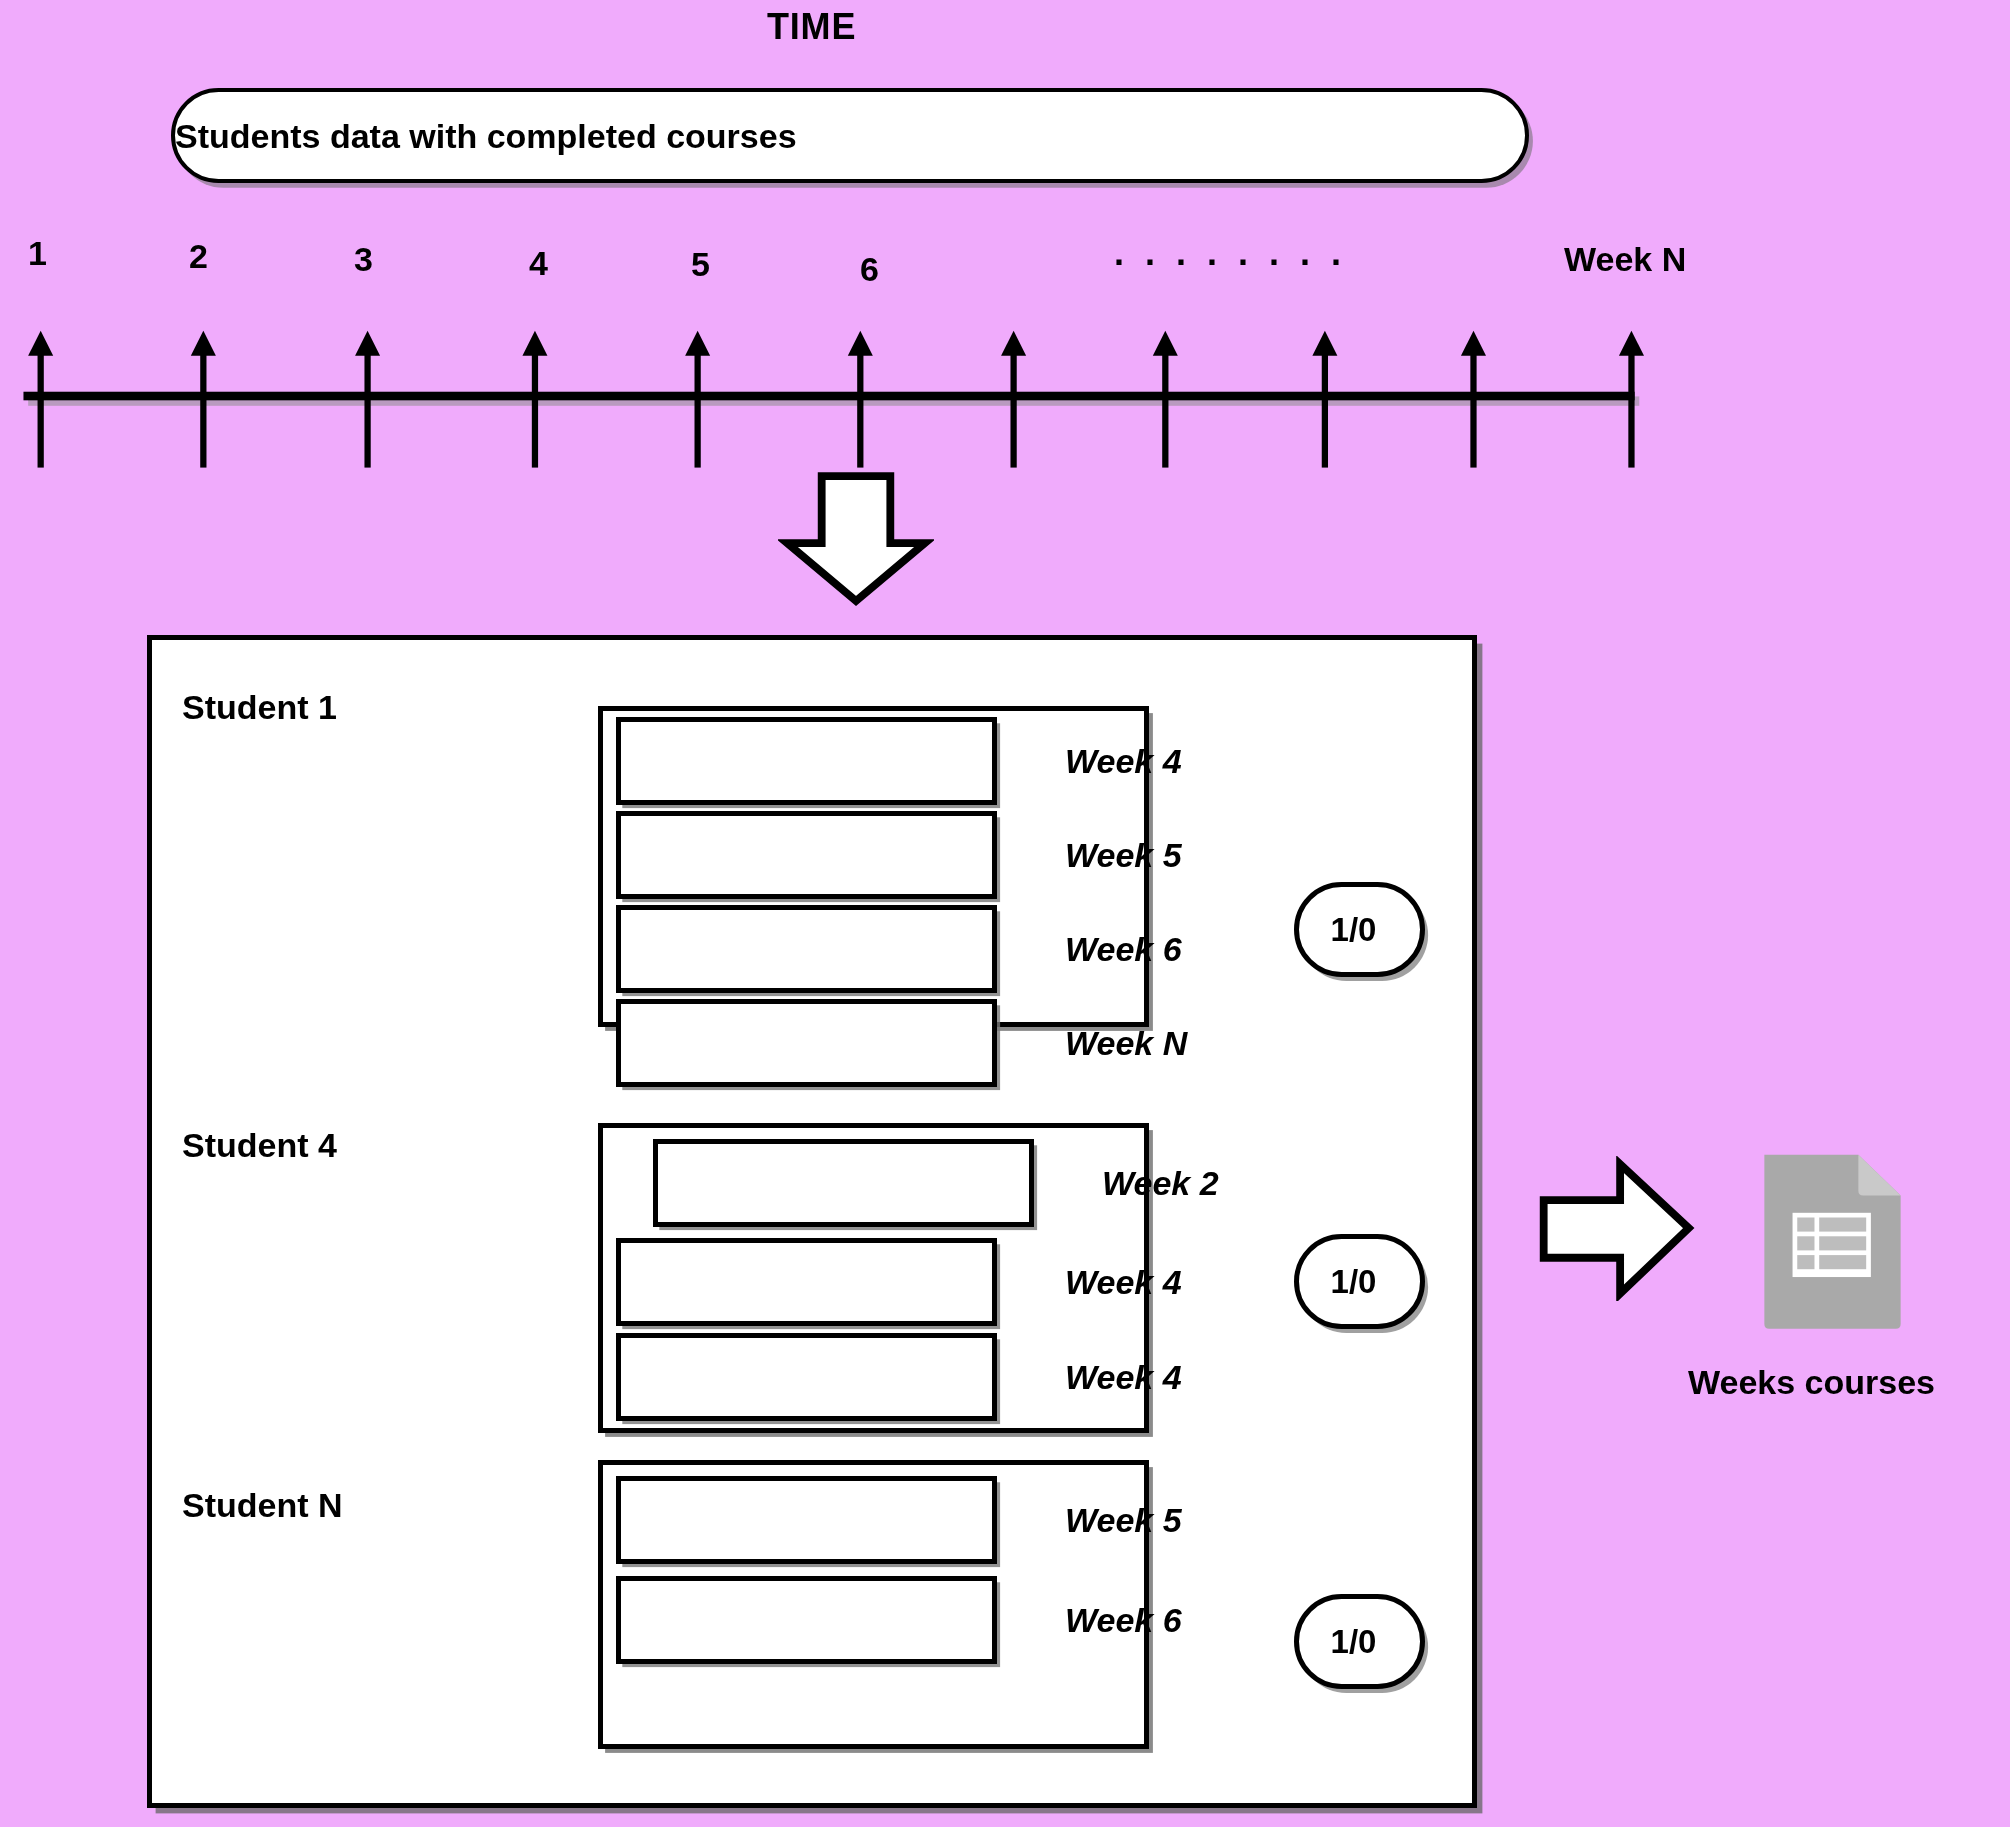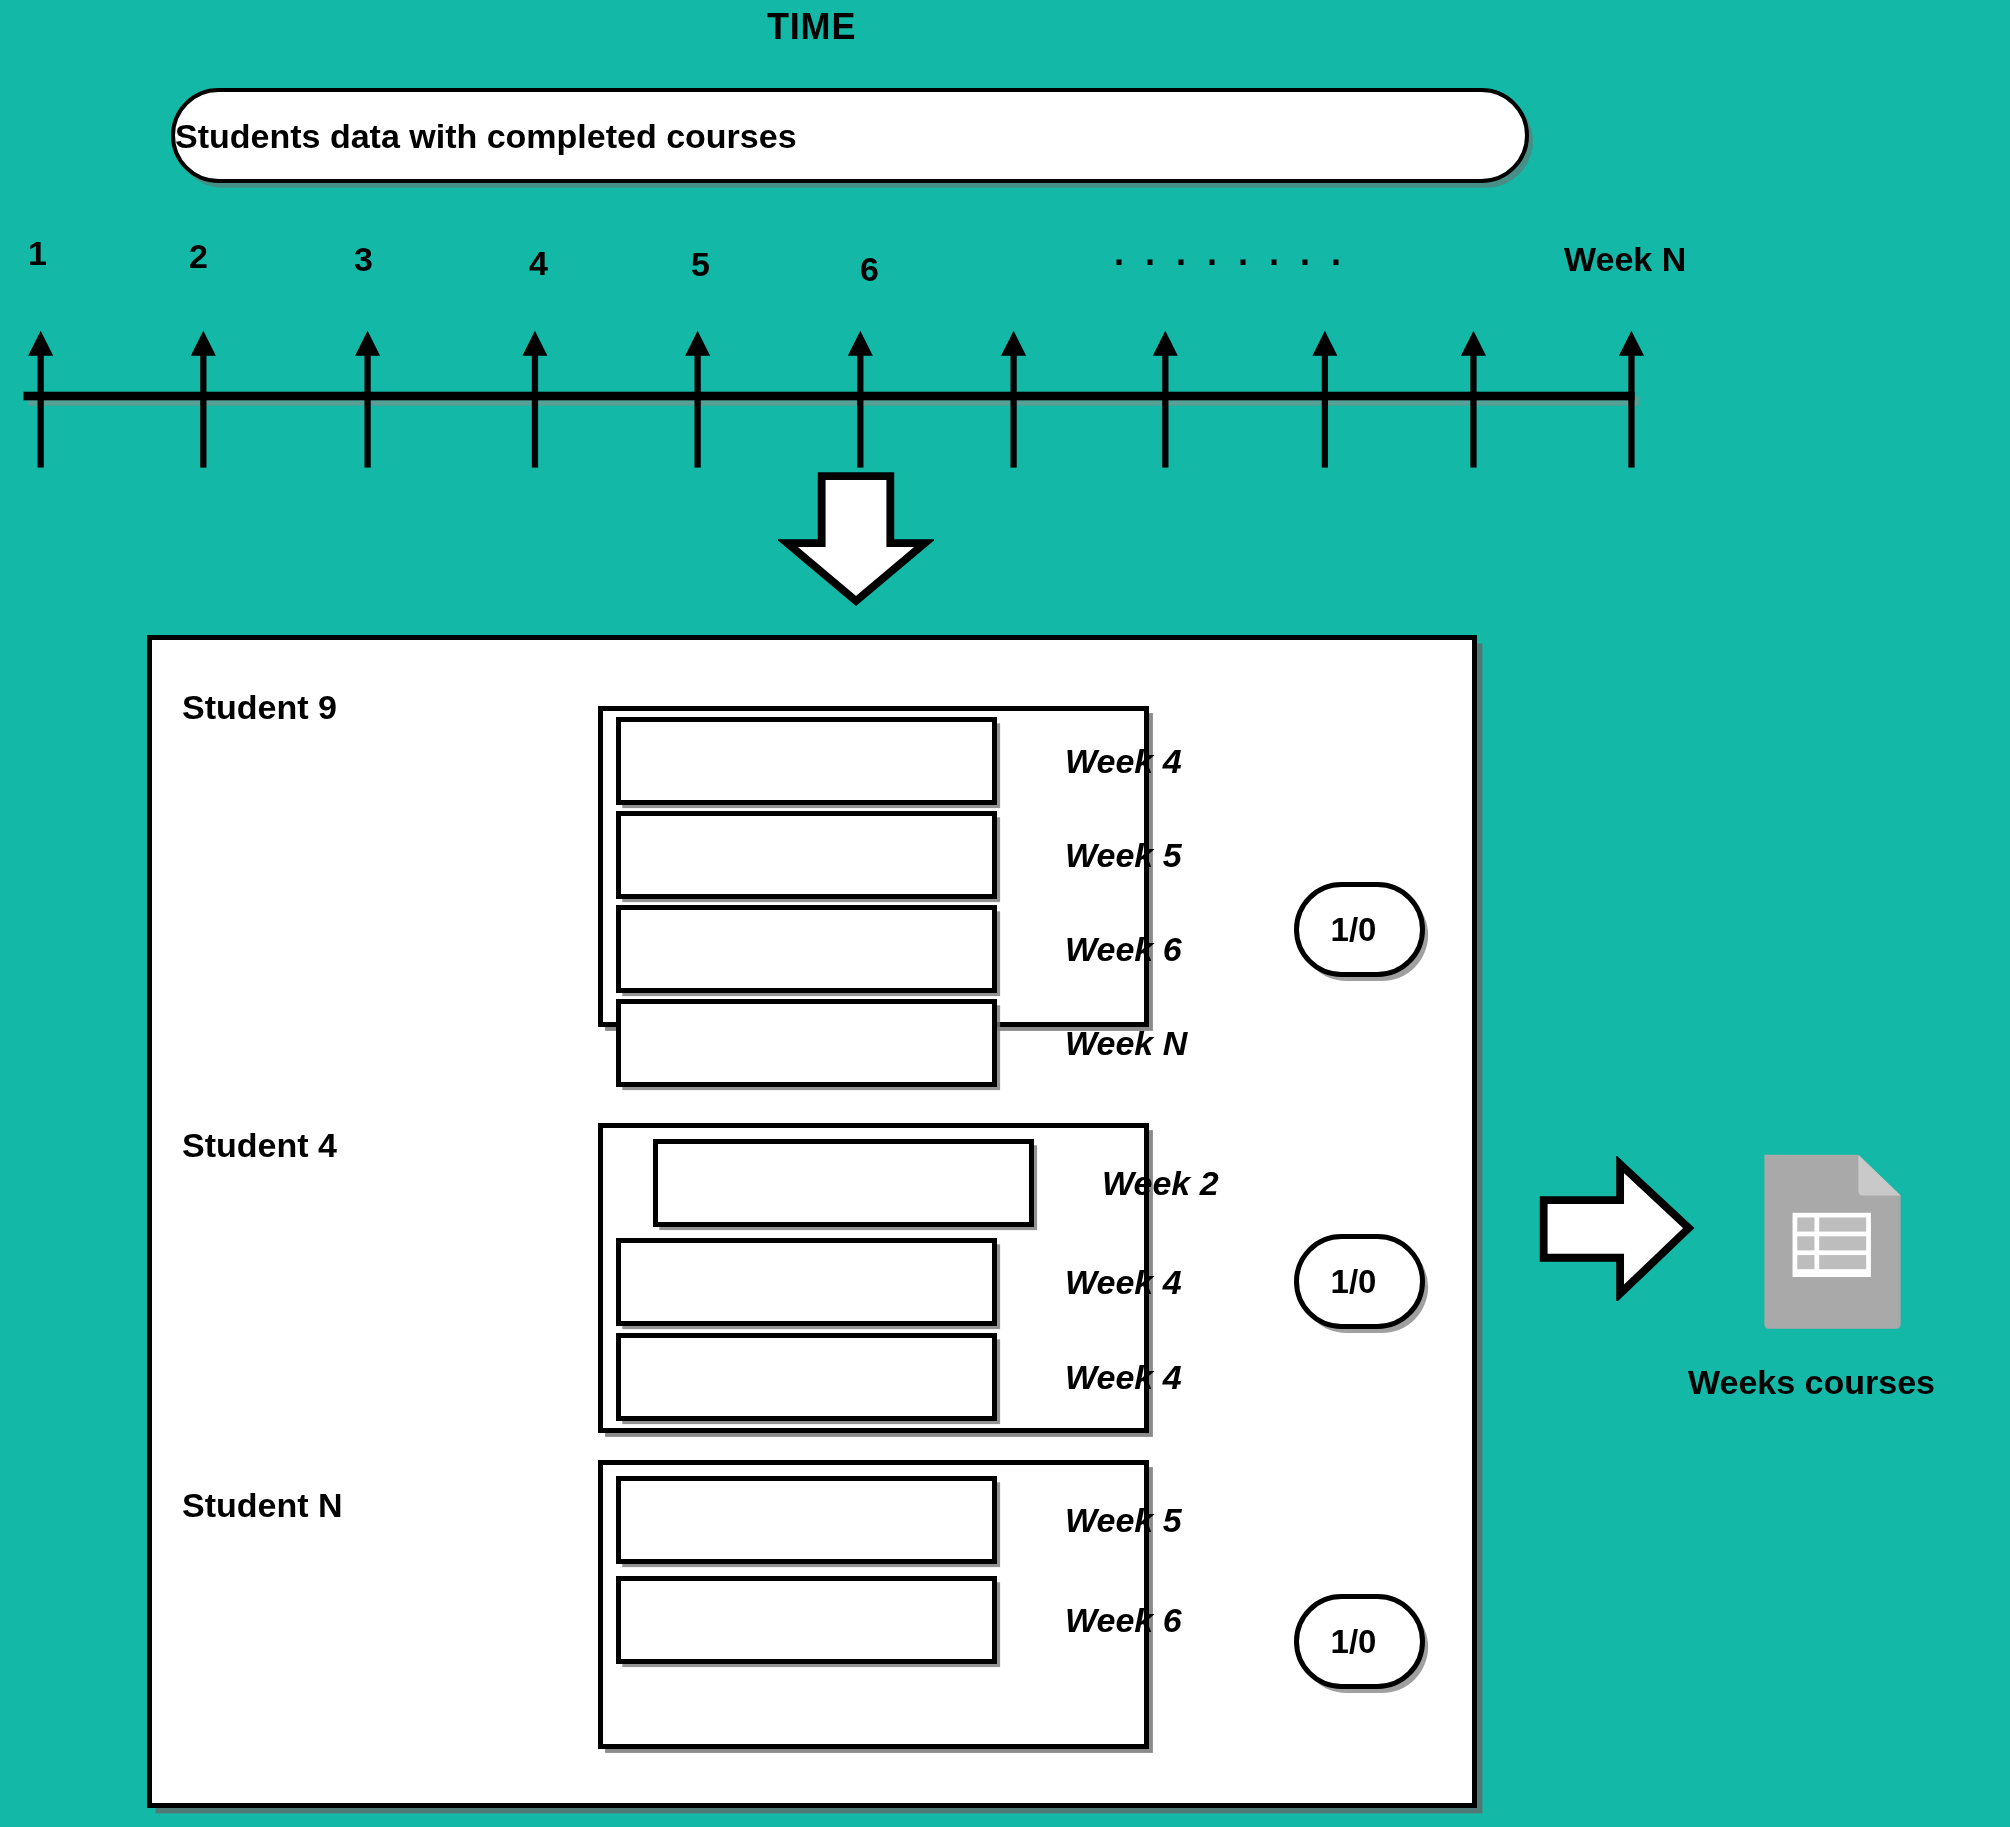--- a/index.html
+++ b/index.html
@@ -8,21 +8,21 @@
     padding: 0;
     background: #ffffff;
   }
   body {
     font-family: "Liberation Sans", sans-serif;
   }
   #canvas {
     position: relative;
     width: 2010px;
     height: 1827px;
-    background: #14b8a6;
+    background: #f0abfc;
     overflow: hidden;
   }
 
   
   .txt {
     position: absolute;
     font-family: "Liberation Sans", sans-serif;
     font-weight: bold;
     color: #000000;
     white-space: nowrap;
@@ -273,21 +273,21 @@
 
   <div id="down-arrow">
     <svg width="156" height="135" viewBox="0 0 200 172">
       <polygon points="56,6 144,6 144,92 188,92 100,166 12,92 56,92" fill="#ffffff" stroke="#000000" stroke-width="10" stroke-linejoin="miter"></polygon>
     </svg>
   </div>
 
   <div id="students-container">
 
     <div class="student-row" style="top:0px; height:438px;">
-      <div class="student-name" style="left:30px; top:48px;">Student 9</div>
+      <div class="student-name" style="left:30px; top:48px;">Student 1</div>
 
       <div class="week-group" style="top:66px; height:321px;">
 
         <div class="week-line" style="top:6.3px;">
           <div class="week-box"></div>
           <div class="week-label">Week 4</div>
         </div>
 
         <div class="week-line" style="top:100px;">
           <div class="week-box"></div>

